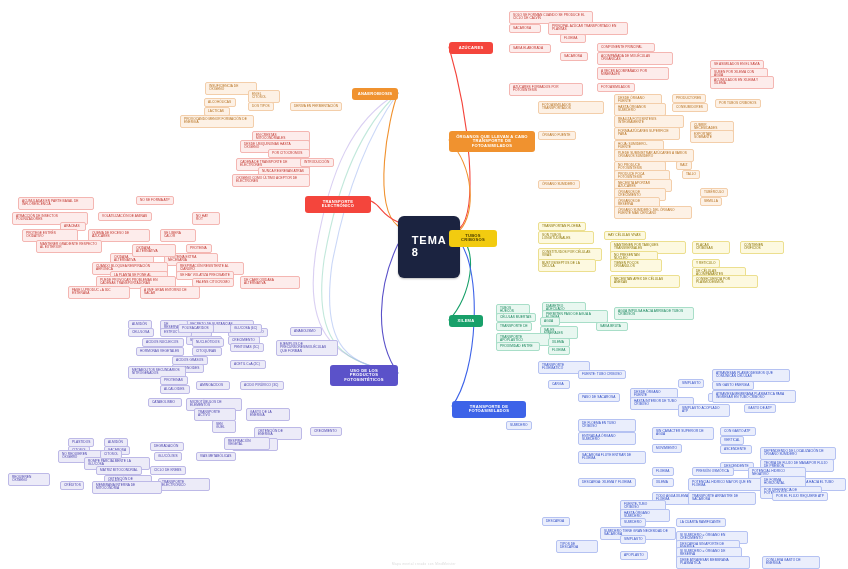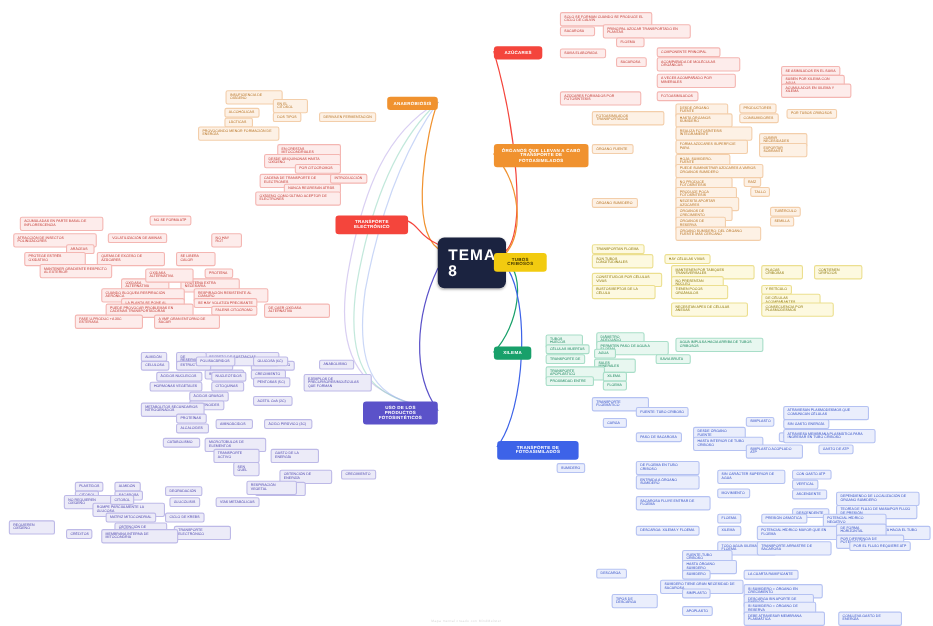--- a/index.html
+++ b/index.html
@@ -9,23 +9,23 @@
     width:848px;height:569px;overflow:hidden;position:relative;
   }
   #canvas{position:absolute;left:0;top:0;width:848px;height:569px;}
   svg.links{position:absolute;left:0;top:0;width:848px;height:569px;pointer-events:none;}
 
   .node{position:absolute;box-sizing:border-box;line-height:1.08;}
 
   
   .root{
     background:#1b2340;color:#ffffff;border-radius:6px;
-    font-size:14px;font-weight:bold;letter-spacing:1px;
+    font-size:11px;font-weight:bold;letter-spacing:1px;
     display:flex;align-items:center;justify-content:center;
-    padding:8px 14px;box-shadow:0 1px 2px rgba(0,0,0,.25);
+    padding:19px 14px;box-shadow:0 1px 2px rgba(0,0,0,.25);
   }
 
   
   .l1{
     color:#ffffff;border-radius:3px;font-size:4.1px;font-weight:bold;
     letter-spacing:.25px;padding:4px 6px;display:flex;align-items:center;
     justify-content:center;text-align:center;
   }
   .l1.red{background:#f4453c;}
   .l1.orange{background:#f0922f;}

